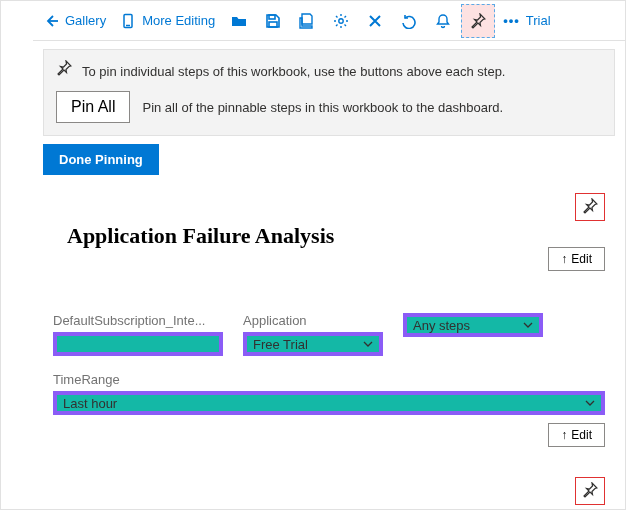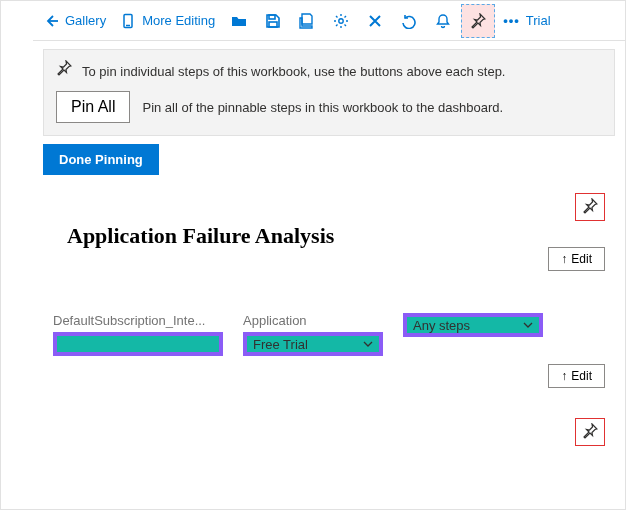--- a/index.html
+++ b/index.html
@@ -290,20 +290,31 @@
       <div class="param">
         <div class="dd" style="min-width:140px">
           <span>Any steps</span>
           <span class="caret">
               <svg width="10" height="10" viewBox="0 0 10 10" stroke="#323130" stroke-width="1.3" fill="none">
                 <path d="M1 3l4 4 4-4"></path>
               </svg>
             </span>
         </div>
       </div>
+      <div class="param" style="flex-basis:100%">
+        <label>TimeRange</label>
+        <div class="dd">
+          <span>Last hour</span>
+          <span class="caret">
+              <svg width="10" height="10" viewBox="0 0 10 10" stroke="#323130" stroke-width="1.3" fill="none">
+                <path d="M1 3l4 4 4-4"></path>
+              </svg>
+            </span>
+        </div>
+      </div>
     </div>
 
     <button class="edit-btn">
       <span>↑</span>
       <span>Edit</span>
     </button>
     <div class="clr"></div>
 
     <div class="spacer"></div>
 

